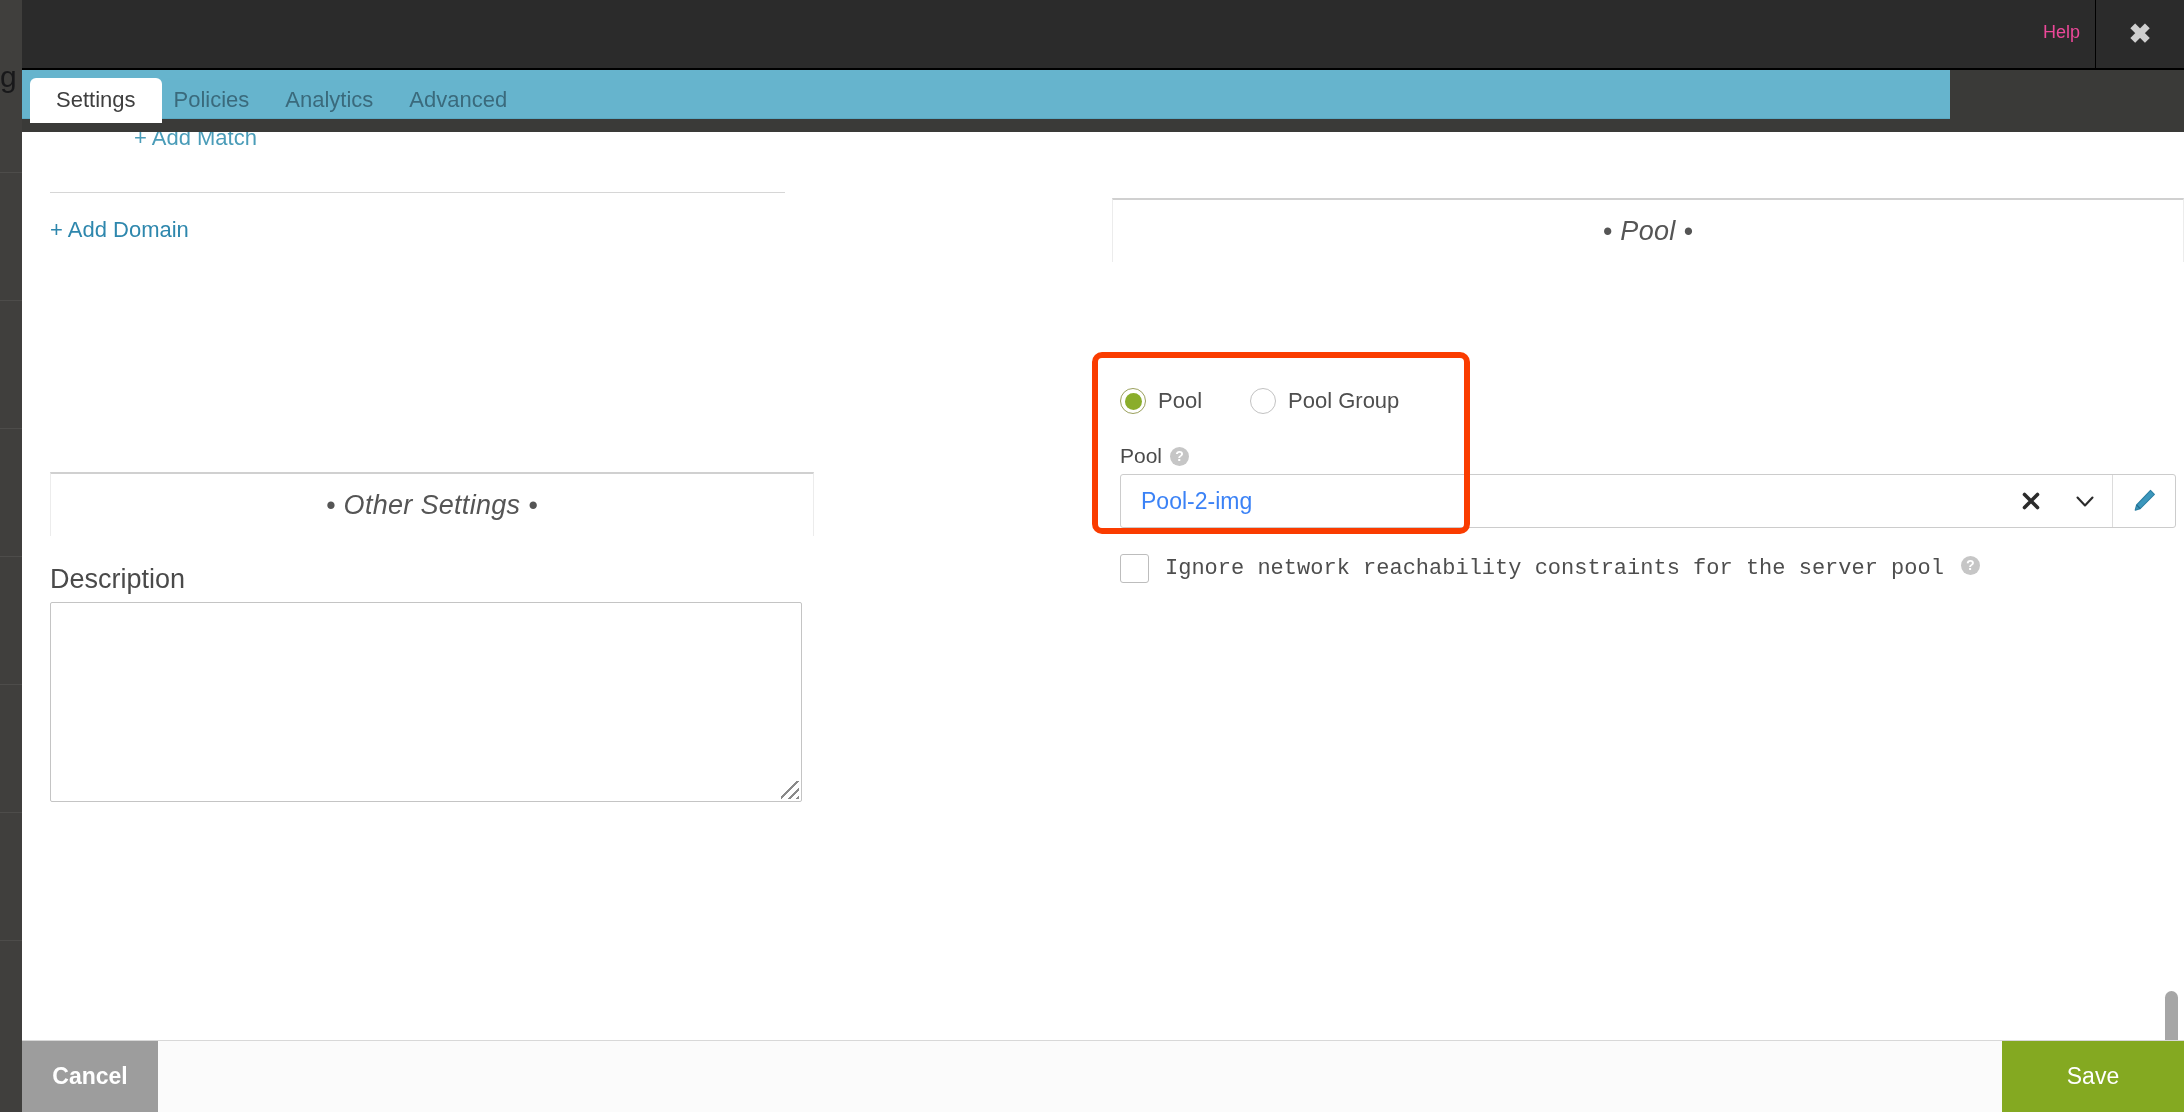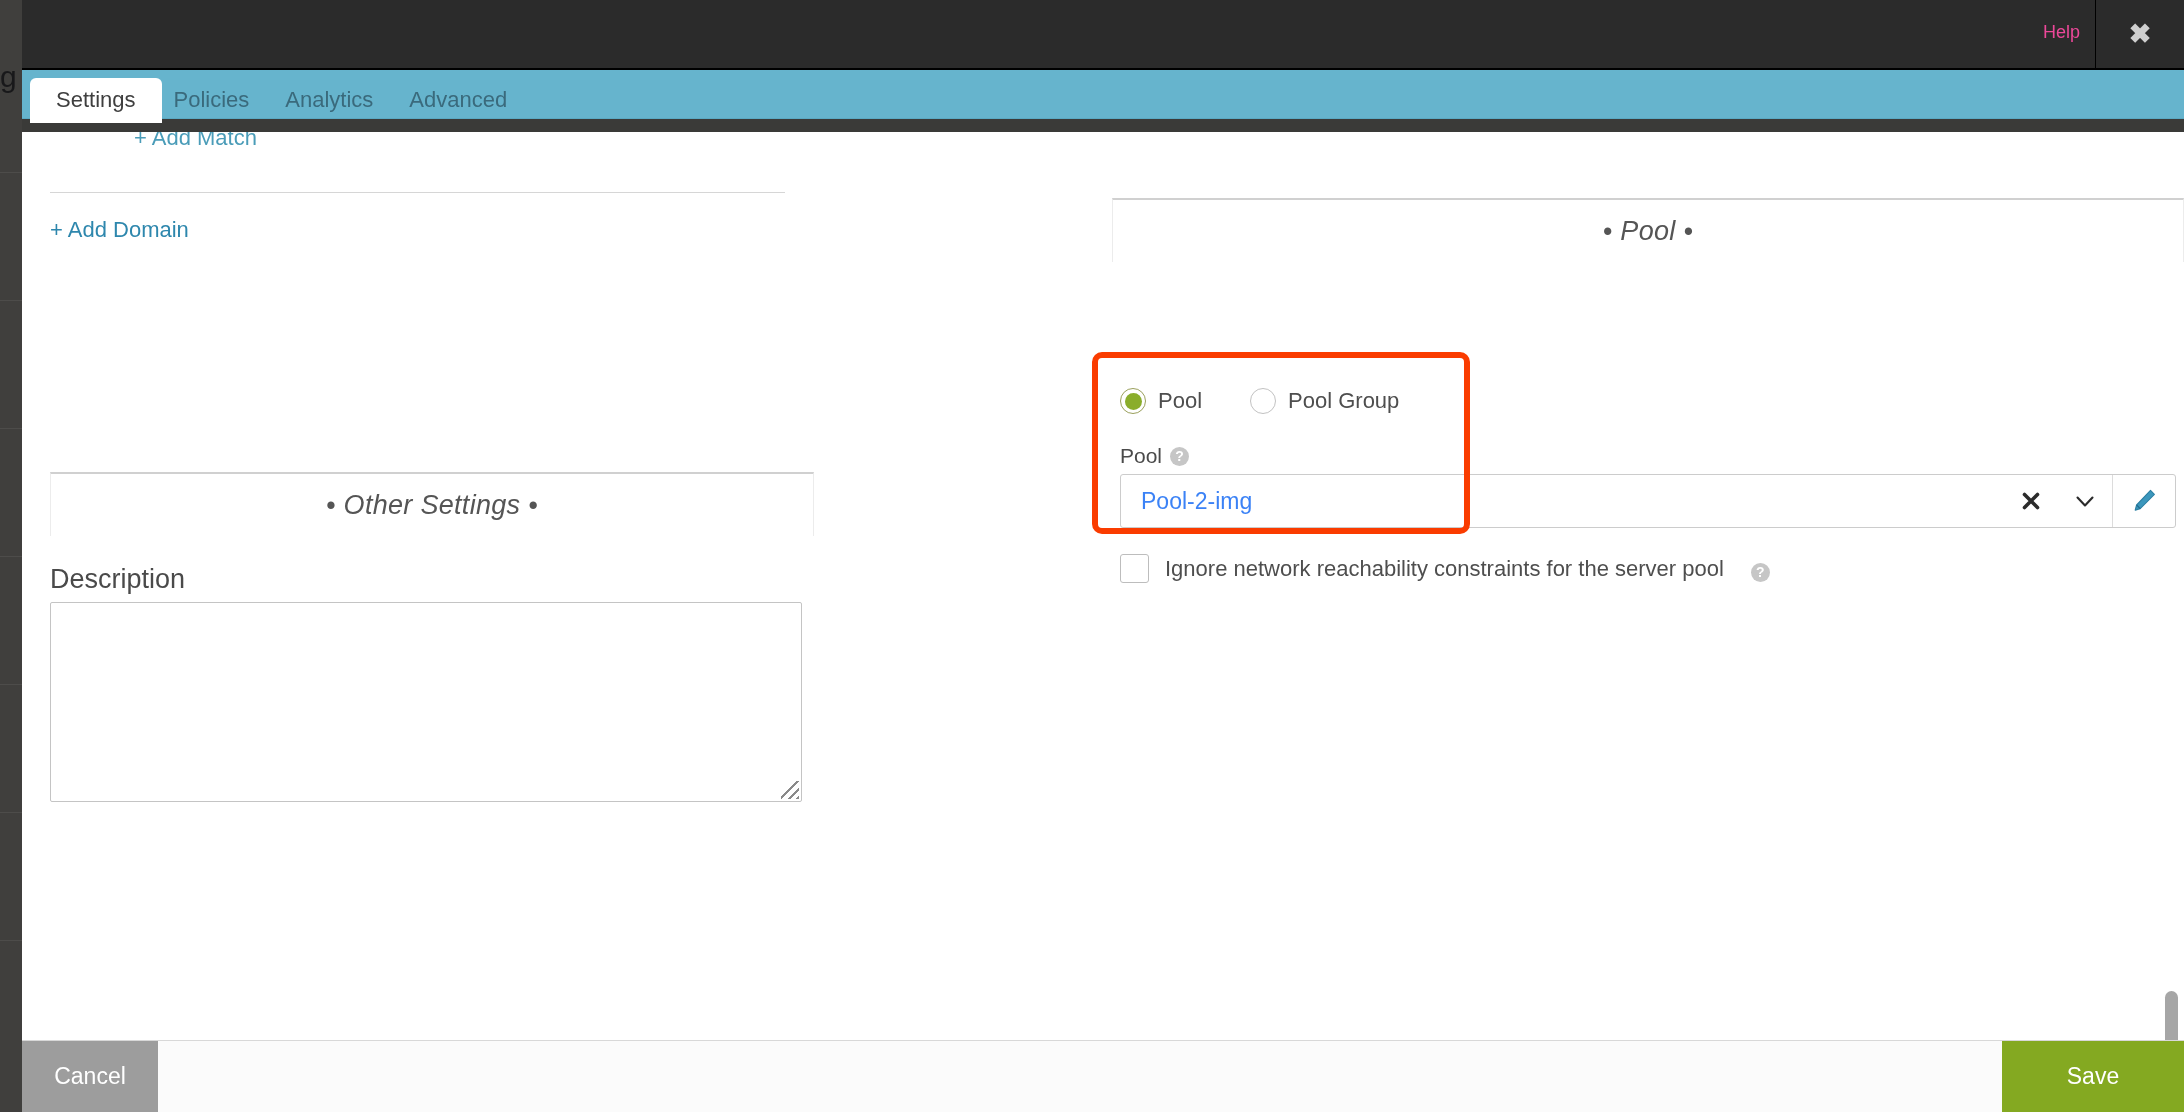--- a/index.html
+++ b/index.html
@@ -95,21 +95,21 @@
     font-size: 27px;
     color: #cfcfcf;
     cursor: pointer;
     font-weight: 600;
   }
 
   
   .tabstrip {
     position: absolute;
     left: 22px; top: 70px;
-    width: 2162px; height: 49px;
+    width: 1928px; height: 49px;
     background: #66b4cd;
     border-bottom: 1px solid #5aa9c3;
     box-sizing: border-box;
   }
   .tabs {
     position: absolute;
     left: 8px; top: 8px;
     display: flex;
     align-items: flex-end;
   }
@@ -356,22 +356,23 @@
     border-radius: 3px;
     background: #ffffff;
     box-sizing: border-box;
     flex: none;
   }
   .checkbox-label {
     font-size: 22px;
     color: #4e4e4e;
     white-space: nowrap;
     display: flex;
-    align-items: flex-end;
-    gap: 27px;
+    align-items: flex-start;
+    gap: 17px;
+    font-family: Liberation Mono, monospace;
   }
 
   
   .annotation-box {
     position: absolute;
     left: 1092px; top: 352px;
     width: 378px; height: 182px;
     border: 6px solid #fa3c00;
     border-radius: 10px;
     box-sizing: border-box;
@@ -394,20 +395,21 @@
     width: 136px; height: 71px;
     background: #9d9d9d;
     color: #ffffff;
     border: none;
     font-size: 23px;
     font-family: inherit;
     cursor: pointer;
     display: flex;
     align-items: center;
     justify-content: center;
+    font-weight: bold;
   }
   .btn-save {
     position: absolute;
     right: 0px; top: 0px;
     width: 182px; height: 71px;
     background: #84a921;
     color: #ffffff;
     border: none;
     font-size: 23px;
     font-family: inherit;

